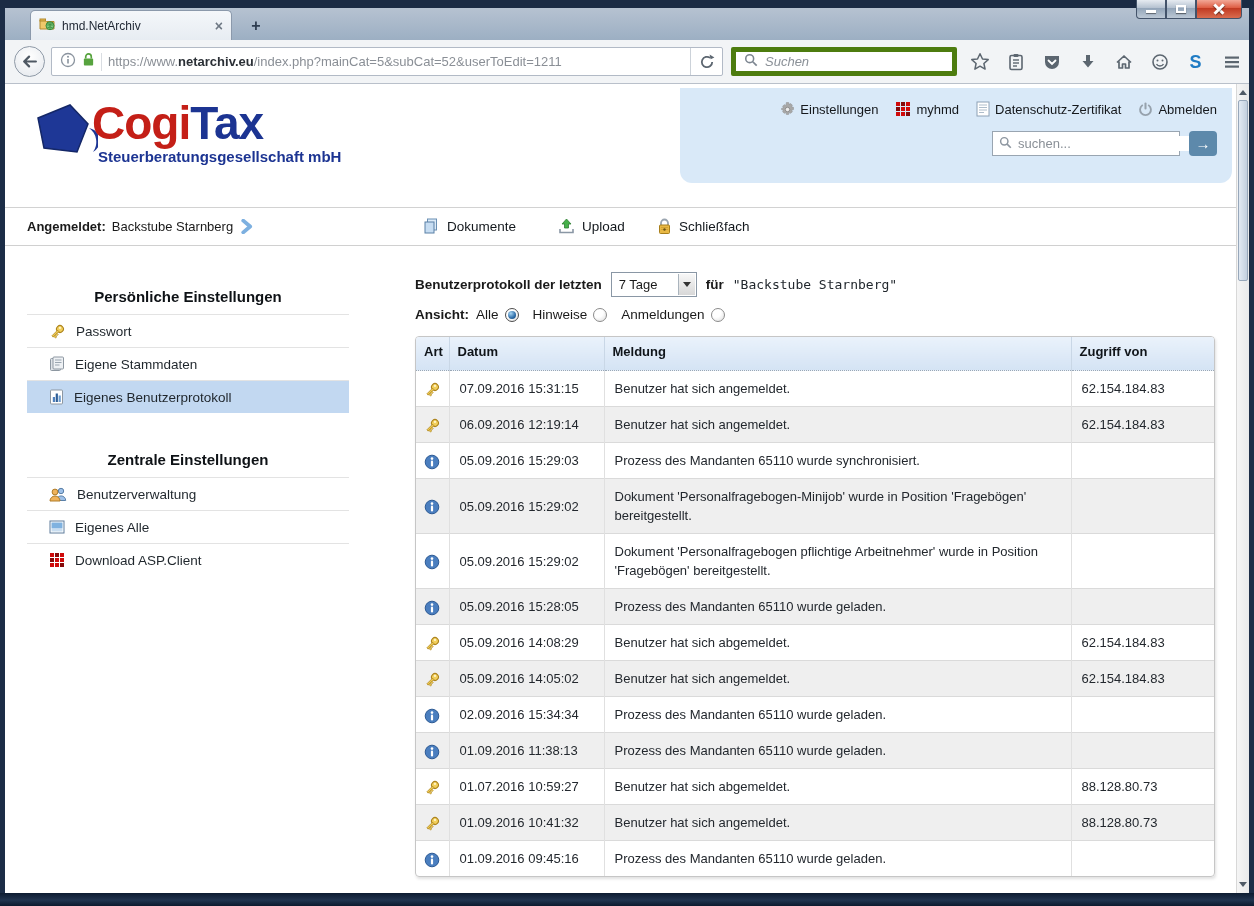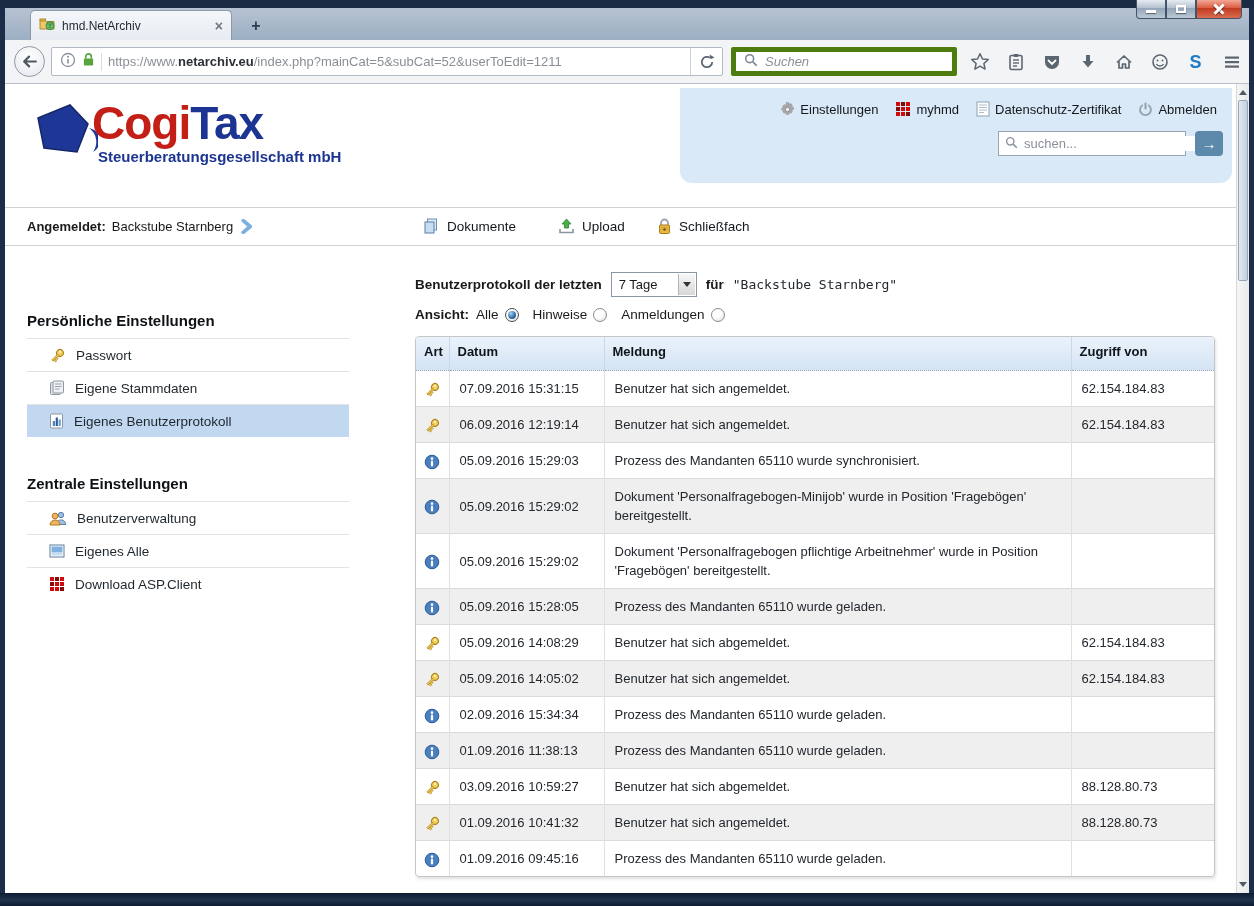--- a/index.html
+++ b/index.html
@@ -67,21 +67,21 @@
   .sb-thumb { position:absolute; left:1px; top:16px; width:10px; height:181px;
             background:linear-gradient(90deg,#e2eaf3,#c2cfde); border:1px solid #97a7ba; border-radius:2px; }
 
   .page { position:absolute; left:0; top:0; width:1231px; height:809px; background:#fff; color:#1a1a1a; font-size:13px; }
 
   
   .bluebox { position:absolute; left:675px; top:4px; width:552px; height:95px;
              background:#d9e9f8; border-radius:0 0 12px 12px; }
   .hdr-links { position:absolute; top:13px; right:15px; display:flex; gap:17px; align-items:center; }
   .hdr-link { display:flex; gap:5px; align-items:center; font-size:13px; color:#15181c; white-space:nowrap; }
-  .hdr-search { position:absolute; top:43px; right:9px; display:flex; gap:9px; align-items:center; }
+  .hdr-search { position:absolute; top:43px; right:15px; display:flex; gap:9px; align-items:center; }
   .hdr-search .input { width:188px; height:25px; background:#fff; border:1px solid #99a5b1;
              display:flex; align-items:center; gap:6px; padding:0 6px; }
   .hdr-search input { border:none; outline:none; flex:1; font-size:13px; font-family:"Liberation Sans",sans-serif; }
   .hdr-search input::placeholder { color:#8a9097; }
   .hdr-search .go { width:28px; height:25px; background:#5d89ab; color:#fff; border-radius:4px;
              display:flex; align-items:center; justify-content:center; font-size:15px; }
 
   .logo { position:absolute; left:27px; top:16px; display:flex; align-items:flex-start; }
   .logo-text .line1 { font-size:46px; font-weight:bold; line-height:46px; letter-spacing:-1px; margin-left:-6px; }
   .logo-text .p1 { color:#c41f17; } .logo-text .p2 { color:#1c3492; }
@@ -89,21 +89,21 @@
 
   
   .navrow { position:absolute; left:0; top:123px; width:100%; height:39px;
             border-top:1px solid #d2d2d2; border-bottom:1px solid #d0d0d0; }
   .nav-left { position:absolute; left:22px; top:0; height:100%; display:flex; align-items:center; gap:6px; font-size:13px; }
   .nav-left .lbl { font-weight:bold; }
   .nav-item { position:absolute; top:0; height:100%; display:flex; align-items:center; gap:7px; font-size:13.5px; color:#13181d; }
   .nav-i0 { left:418px; } .nav-i1 { left:553px; } .nav-i2 { left:652px; }
 
   
-  .sidebar { position:absolute; left:22px; top:228px; width:322px; }
+  .sidebar { position:absolute; left:22px; top:204px; width:322px;text-align:center; }
   .side-section + .side-section { margin-top:38px; }
   .side-heading { font-size:15px; font-weight:bold; color:#0e1216; padding-bottom:9px; }
   .side-item { height:33px; display:flex; align-items:center; gap:10px; padding-left:22px;
                border-top:1px solid #e3e3e3; font-size:13.5px; color:#1f262c; }
   .side-item.selected { background:#c2d8f1; }
 
   
   .main { position:absolute; left:410px; top:188px; width:800px; }
   .title-row { display:flex; align-items:center; gap:9px; font-size:13.5px; }
   .bold { font-weight:bold; }
@@ -585,21 +585,21 @@
                 <tr>
                   <td class="c-art"><svg width="17" height="17" viewBox="0 0 17 17">
                       <g transform="rotate(-45 8.5 8.5)">
                         <circle cx="12" cy="8.5" r="3.4" fill="#f2cf5b" stroke="#ad841f" stroke-width="1.1"></circle>
                         <circle cx="12.8" cy="7.7" r="1.1" fill="#fdf3c9"></circle>
                         <rect x="1.5" y="7.6" width="8" height="1.9" fill="#eec94f" stroke="#ad841f" stroke-width=".7"></rect>
                         <rect x="2.5" y="9.4" width="1.6" height="2.4" fill="#eec94f" stroke="#ad841f" stroke-width=".7"></rect>
                         <rect x="5.2" y="9.4" width="1.6" height="1.7" fill="#eec94f" stroke="#ad841f" stroke-width=".7"></rect>
                       </g>
                     </svg></td>
-                  <td class="c-datum">03.09.2016 10:59:27</td>
+                  <td class="c-datum">01.07.2016 10:59:27</td>
                   <td class="c-meldung">Benutzer hat sich abgemeldet.</td>
                   <td class="c-zugriff">88.128.80.73</td>
                 </tr>
                 <tr class="alt">
                   <td class="c-art"><svg width="17" height="17" viewBox="0 0 17 17">
                       <g transform="rotate(-45 8.5 8.5)">
                         <circle cx="12" cy="8.5" r="3.4" fill="#f2cf5b" stroke="#ad841f" stroke-width="1.1"></circle>
                         <circle cx="12.8" cy="7.7" r="1.1" fill="#fdf3c9"></circle>
                         <rect x="1.5" y="7.6" width="8" height="1.9" fill="#eec94f" stroke="#ad841f" stroke-width=".7"></rect>
                         <rect x="2.5" y="9.4" width="1.6" height="2.4" fill="#eec94f" stroke="#ad841f" stroke-width=".7"></rect>

